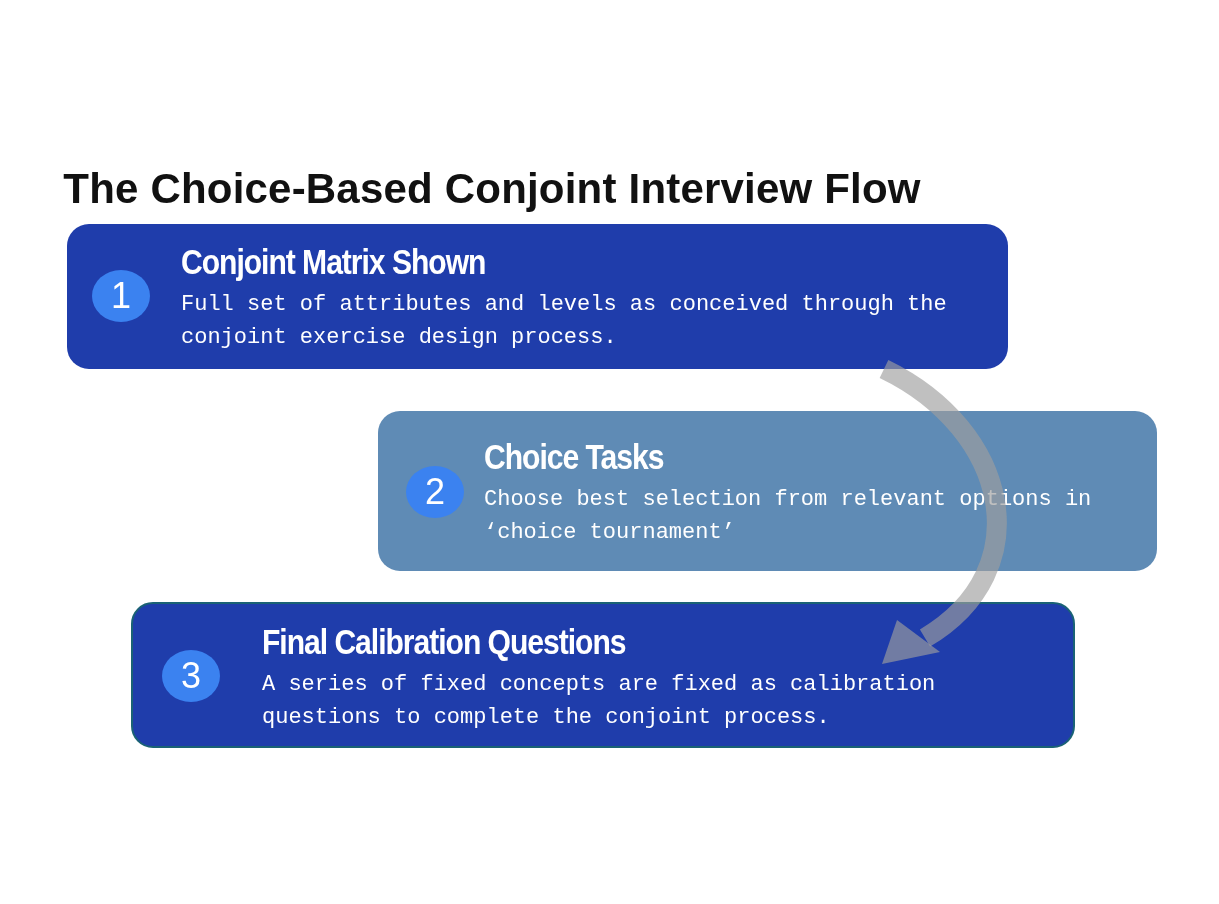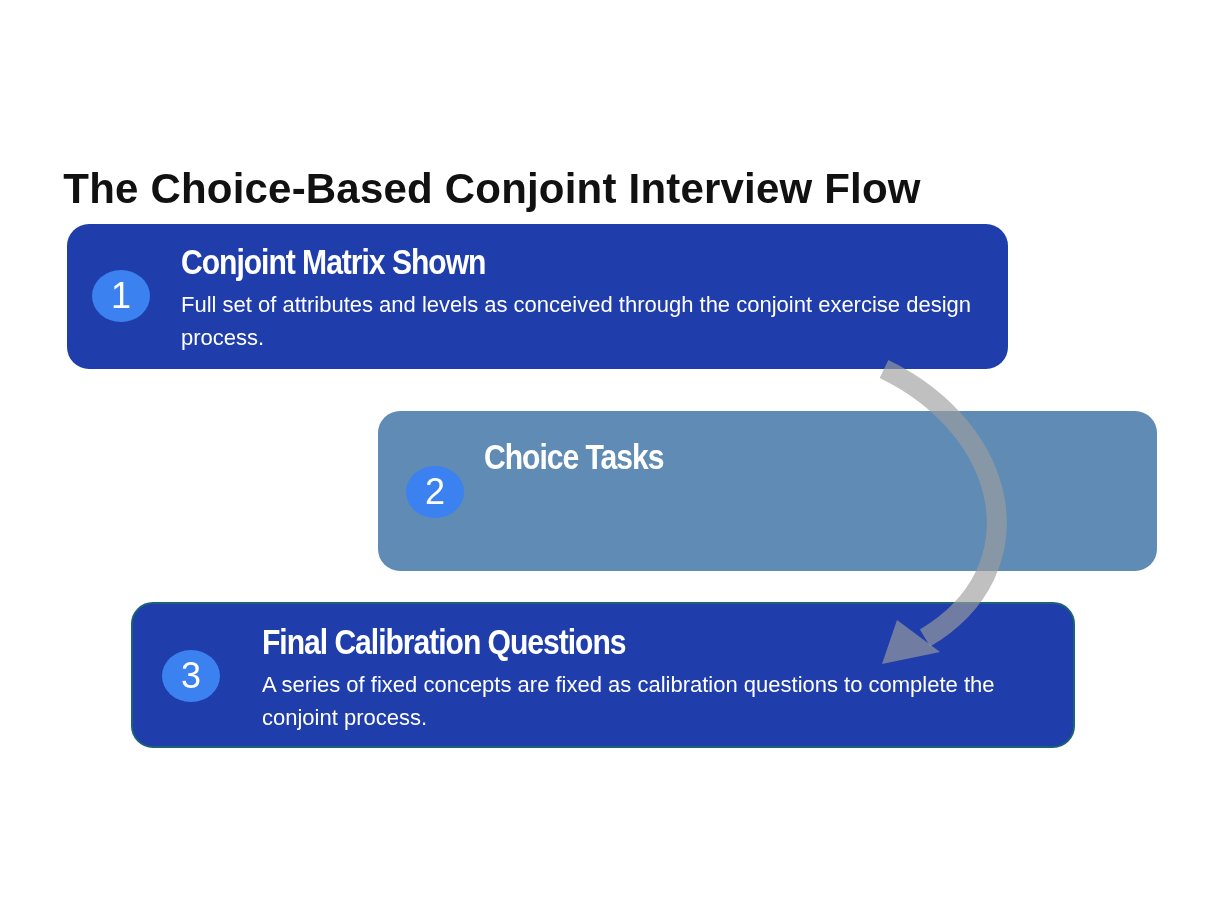--- a/index.html
+++ b/index.html
@@ -7,21 +7,21 @@
   .title { position: absolute; left: 0; width: 984px; top: 136px; text-align: center; font-family: "Liberation Sans", sans-serif; font-weight: bold; font-size: 42px; color: #111111; letter-spacing: 0.2px; margin-top: 29px; }
   .box { position: absolute; border-radius: 22px; color: #ffffff; box-sizing: border-box; }
   .b1 { left: 67px; top: 224px; width: 941px; height: 145px; background: #1f3dab; }
   .b2 { left: 378px; top: 411px; width: 779px; height: 160px; background: #5f8bb5; }
   .b3 { left: 131px; top: 602px; width: 944px; height: 146px; background: #1f3dab; border: 2px solid #1a6275; }
   .num { position: absolute; width: 58px; height: 52px; border-radius: 50%; background: #3b82f0; color: #fff; font-family: "Liberation Sans", sans-serif; font-size: 36px; line-height: 52px; text-align: center; }
   .b1 .num { left: 25px; top: 46px; }
   .b2 .num { left: 28px; top: 55px; }
   .b3 .num { left: 29px; top: 46px; }
   .head { position: absolute; font-family: "Liberation Sans", sans-serif; font-weight: bold; font-size: 35px; letter-spacing: -1.2px; transform: scaleX(0.86); transform-origin: left; white-space: nowrap; }
-  .desc { position: absolute; font-family: Liberation Sans, sans-serif; font-size: 23px; line-height: 33px; }
+  .desc { position: absolute; font-family: Liberation Mono, monospace; font-size: 23px; line-height: 33px; }
   .b1 .head { left: 114px; top: 18px; }
   .b1 .desc { left: 114px; top: 64px; width: 800px; font-size: 22px; }
   .b2 .head { left: 106px; top: 26px; }
   .b2 .desc { left: 106px; top: 72px; width: 660px; font-size: 22px; }
   .b3 .head { left: 129px; top: 18px; }
   .b3 .desc { left: 129px; top: 64px; width: 790px; font-size: 22px; }
   .arrow { position: absolute; left: 0; top: 0; width: 1219px; height: 904px; pointer-events: none; }
 </style>
 </head>
 <body>
@@ -30,20 +30,21 @@
 
 <div class="box b1">
   <div class="num">1</div>
   <div class="head">Conjoint Matrix Shown</div>
   <div class="desc">Full set of attributes and levels as conceived through the conjoint exercise design process.</div>
 </div>
 
 <div class="box b2">
   <div class="num">2</div>
   <div class="head">Choice Tasks</div>
+  <div class="desc">Choose best selection from relevant options in ‘choice tournament’</div>
 </div>
 
 <div class="box b3">
   <div class="num">3</div>
   <div class="head">Final Calibration Questions</div>
   <div class="desc">A series of fixed concepts are fixed as calibration questions to complete the conjoint process.</div>
 </div>
 
 <svg class="arrow" viewBox="0 0 1219 904">
   <path d="M884 369 C 1010 430, 1040 570, 925 638" fill="none" stroke="#9e9e9e" stroke-opacity="0.65" stroke-width="20"></path>

